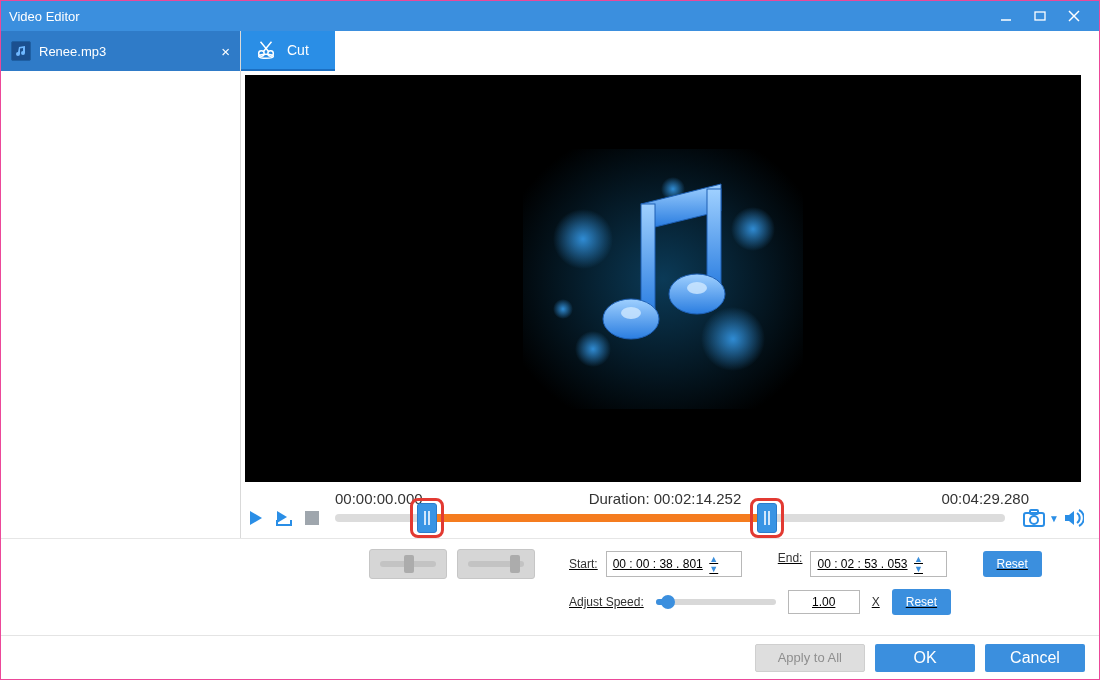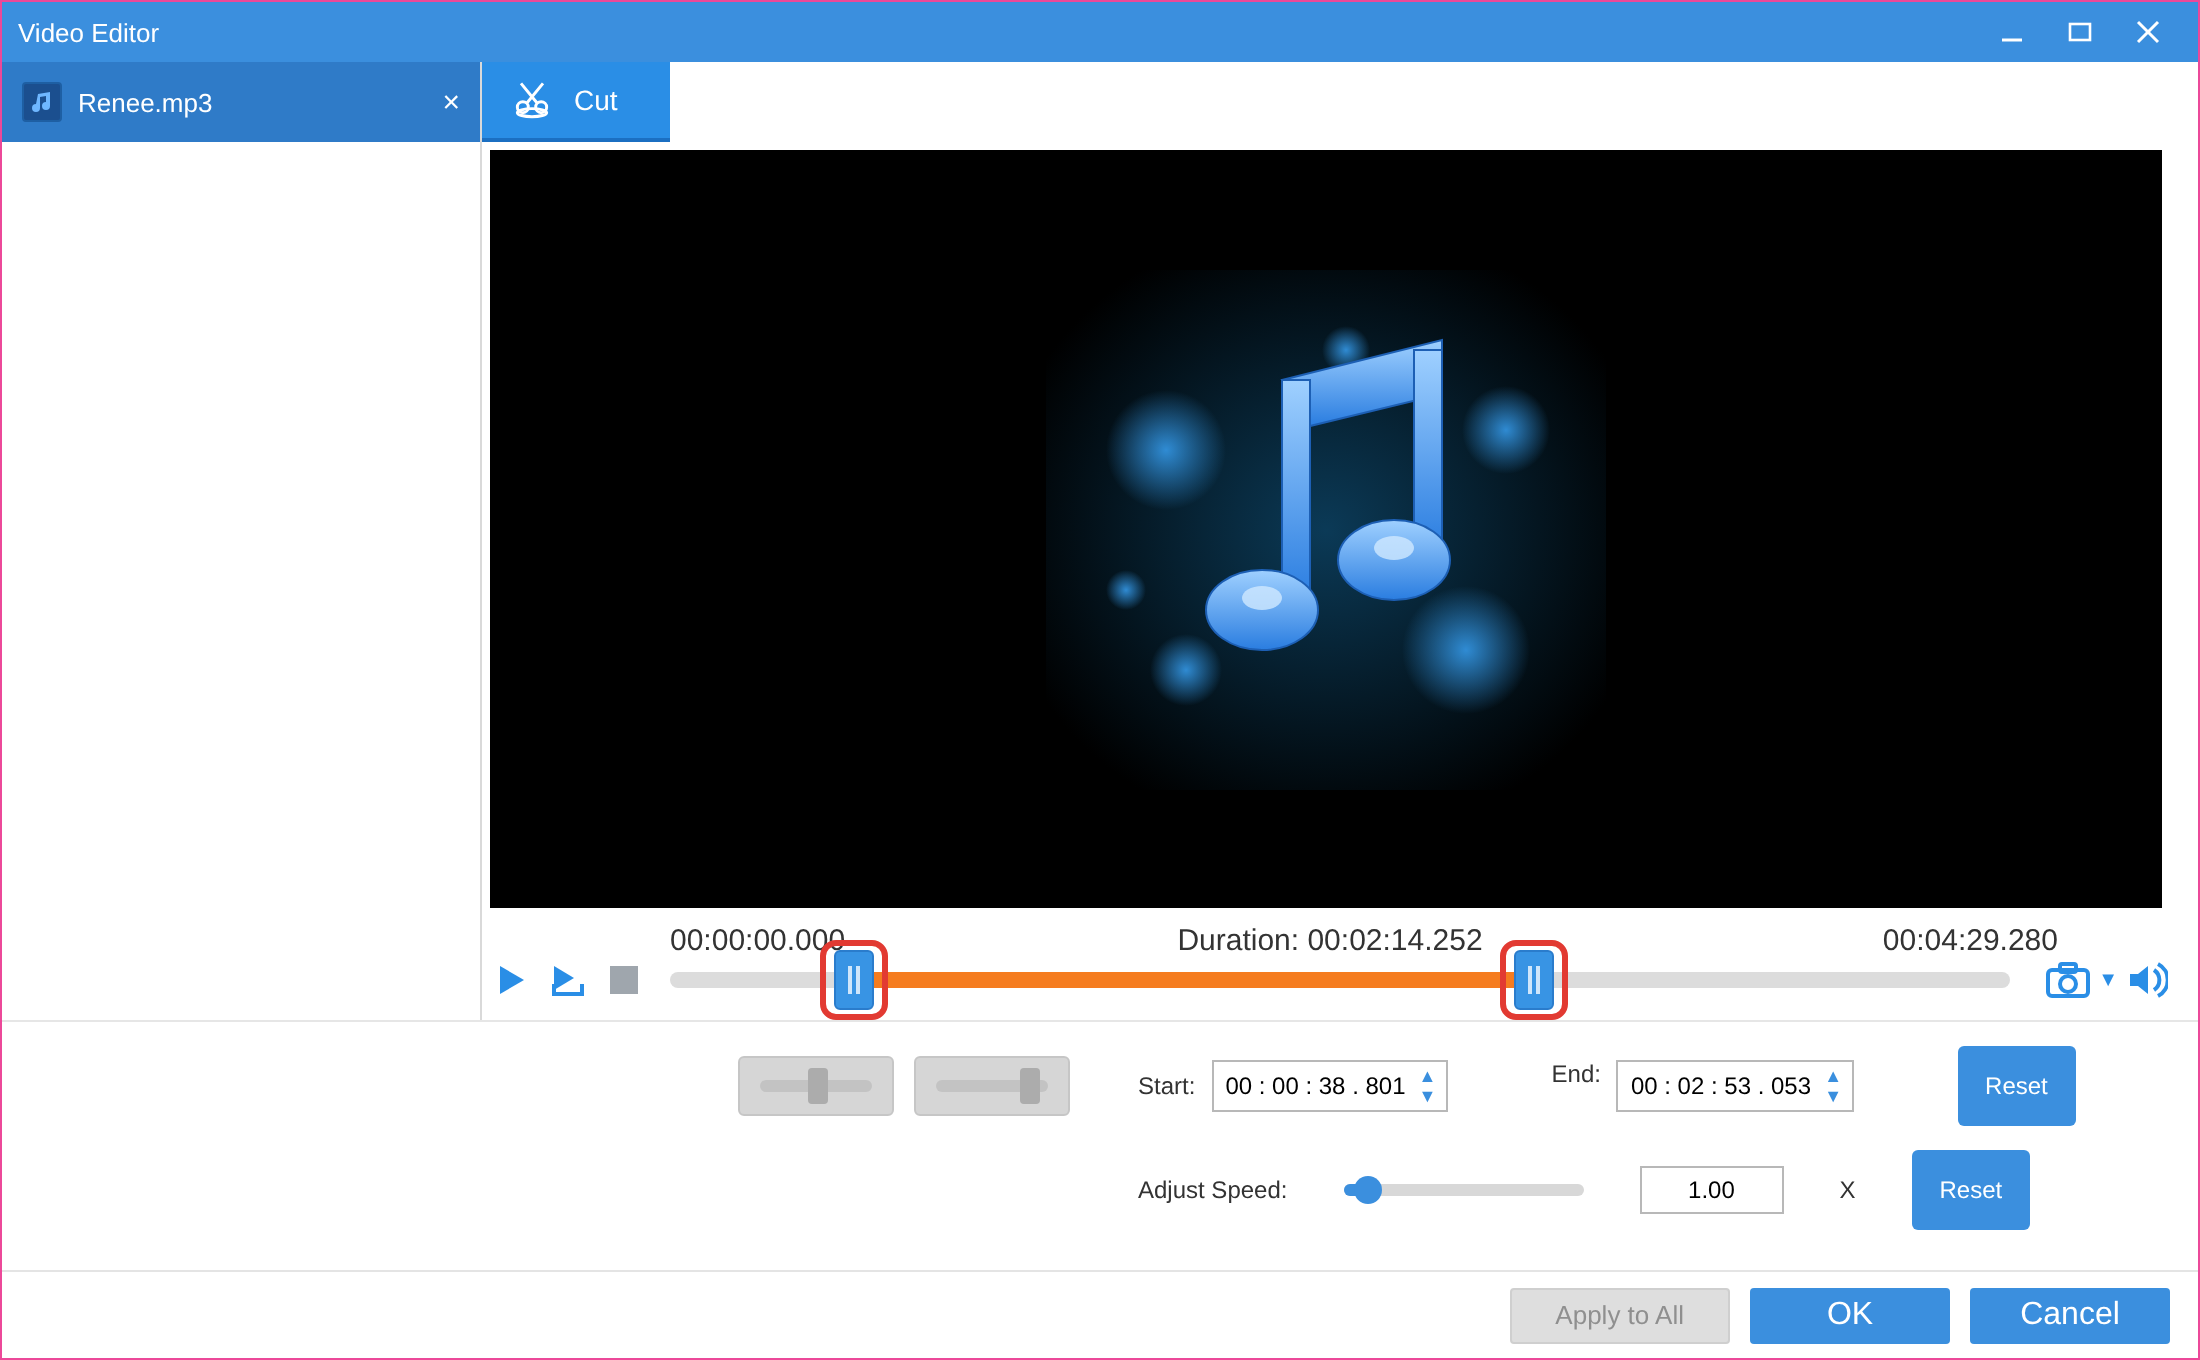--- a/index.html
+++ b/index.html
@@ -27,31 +27,31 @@
 .trow{display:flex;align-items:center;gap:6px;height:28px;}
 .iconbtn{width:22px;height:22px;display:flex;align-items:center;justify-content:center;cursor:pointer;color:#2a8ee6;}
 .stopbtn{width:14px;height:14px;background:#9fa6ad;}
 .track{flex:1;height:8px;background:#dcdcdc;border-radius:4px;position:relative;margin:0 6px;}
 .track .sel{position:absolute;top:0;bottom:0;background:#f57c1f;border-radius:4px;}
 .handle{position:absolute;top:-11px;width:20px;height:30px;background:#3894e4;border:1px solid #2a7ccc;border-radius:3px;display:flex;align-items:center;justify-content:center;cursor:ew-resize;}
 .handle .grip{width:6px;height:14px;border-left:2px solid #cfe6fb;border-right:2px solid #cfe6fb;}
 .handle-frame{position:absolute;top:-16px;width:34px;height:40px;border:3px solid #e23a32;border-radius:8px;pointer-events:none;}
 .camvol{display:flex;align-items:center;gap:4px;margin-left:6px;}
 .controls{padding:12px 18px 8px 18px;}
-.crow{display:flex;align-items:center;gap:28px;margin-bottom:12px;}
+.crow{display:flex;align-items:center;gap:12px;margin-bottom:12px;text-decoration:underline;}
 .segbtn{width:78px;height:30px;background:#cfcfcf;border:1px solid #bdbdbd;border-radius:3px;display:flex;align-items:center;justify-content:center;position:relative;}
 .segbtn.disabled{opacity:.85;}
 .segbtn .bar{position:absolute;left:10px;right:10px;height:6px;background:#b9b9b9;border-radius:3px;}
 .segbtn .hh{position:absolute;width:10px;height:18px;background:#9e9e9e;border-radius:2px;}
 .lbl{font-size:12px;color:#333;}
-.tcinput{display:flex;align-items:center;border:1px solid #b8b8b8;height:26px;padding:0 2px 0 6px;font-size:12px;background:#fff;}
+.tcinput{display:flex;align-items:center;border:1px solid #b8b8b8;height:26px;padding:0 20px 0 6px;font-size:12px;background:#fff;}
 .tcinput .spin{display:flex;flex-direction:column;margin-left:4px;}
 .tcinput .spin div{width:14px;height:10px;display:flex;align-items:center;justify-content:center;color:#3a8fde;cursor:pointer;font-size:9px;line-height:9px;}
 .btnblue{background:#3b8fde;color:#fff;border:none;height:28px;padding:0 18px;border-radius:3px;font-size:16px;cursor:pointer;}
-.btnblue.small{height:40px;padding:0 14px;font-size:12px;}
+.btnblue.small{height:26px;padding:0 14px;font-size:12px;}
 .sslider{position:relative;width:120px;height:6px;background:#d8d8d8;border-radius:3px;}
 .sslider .fill{position:absolute;left:0;top:0;bottom:0;background:#3b8fde;border-radius:3px;}
 .sslider .knob{position:absolute;top:-4px;width:14px;height:14px;background:#3b8fde;border-radius:50%;cursor:pointer;}
 .numbox{width:72px;height:24px;border:1px solid #b8b8b8;text-align:center;font-size:12px;display:flex;align-items:center;justify-content:center;background:#fff;}
 .footer{height:44px;border-top:1px solid #e4e4e4;display:flex;align-items:center;justify-content:flex-end;padding:0 14px;gap:10px;}
 .btngrey{background:#dedede;color:#8f8f8f;border:1px solid #cfcfcf;height:28px;padding:0 22px;border-radius:2px;font-size:13px;}
 .btnblue.big{height:28px;min-width:100px;border-radius:2px;}
 </style>
 </head>
 <body>

